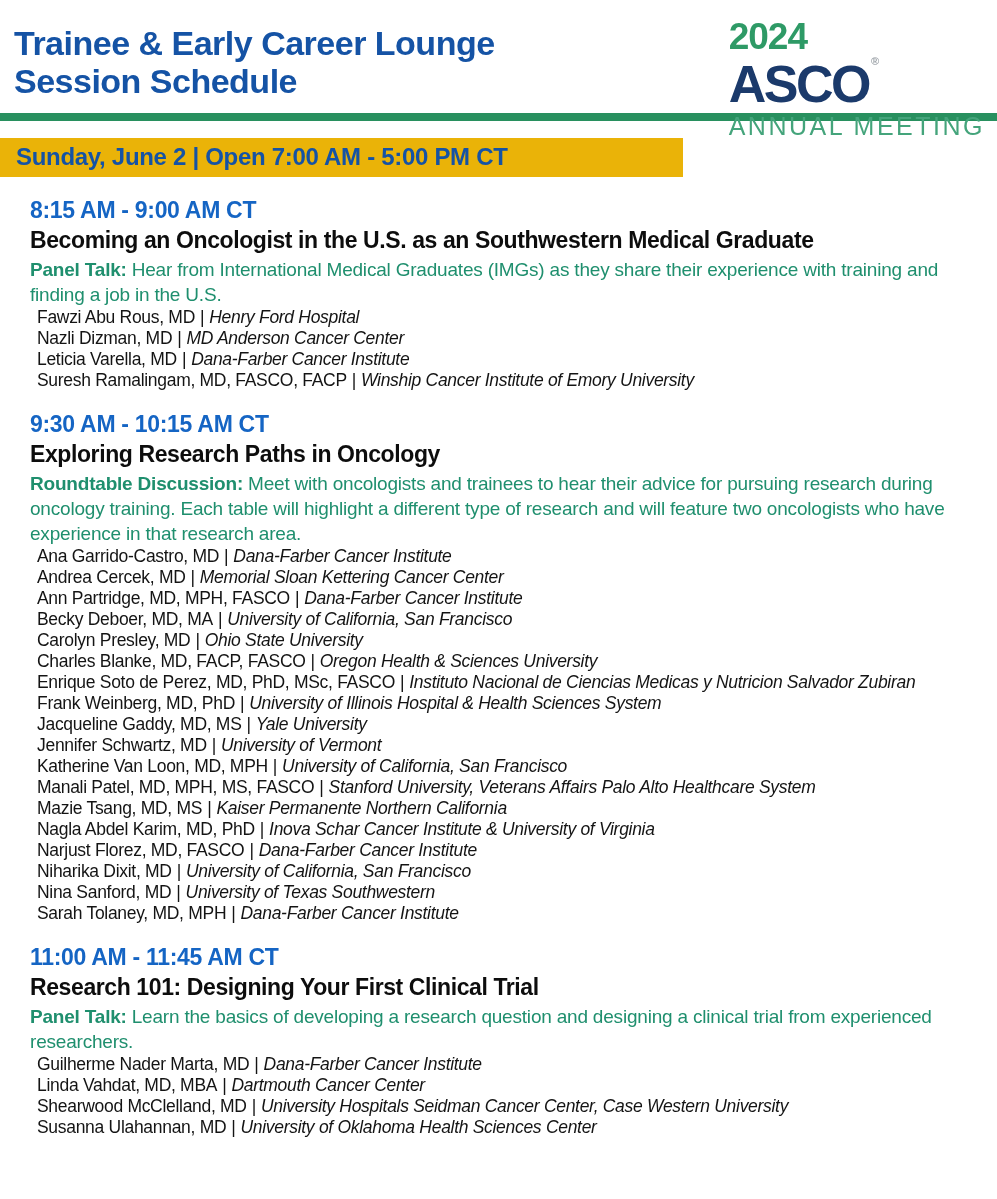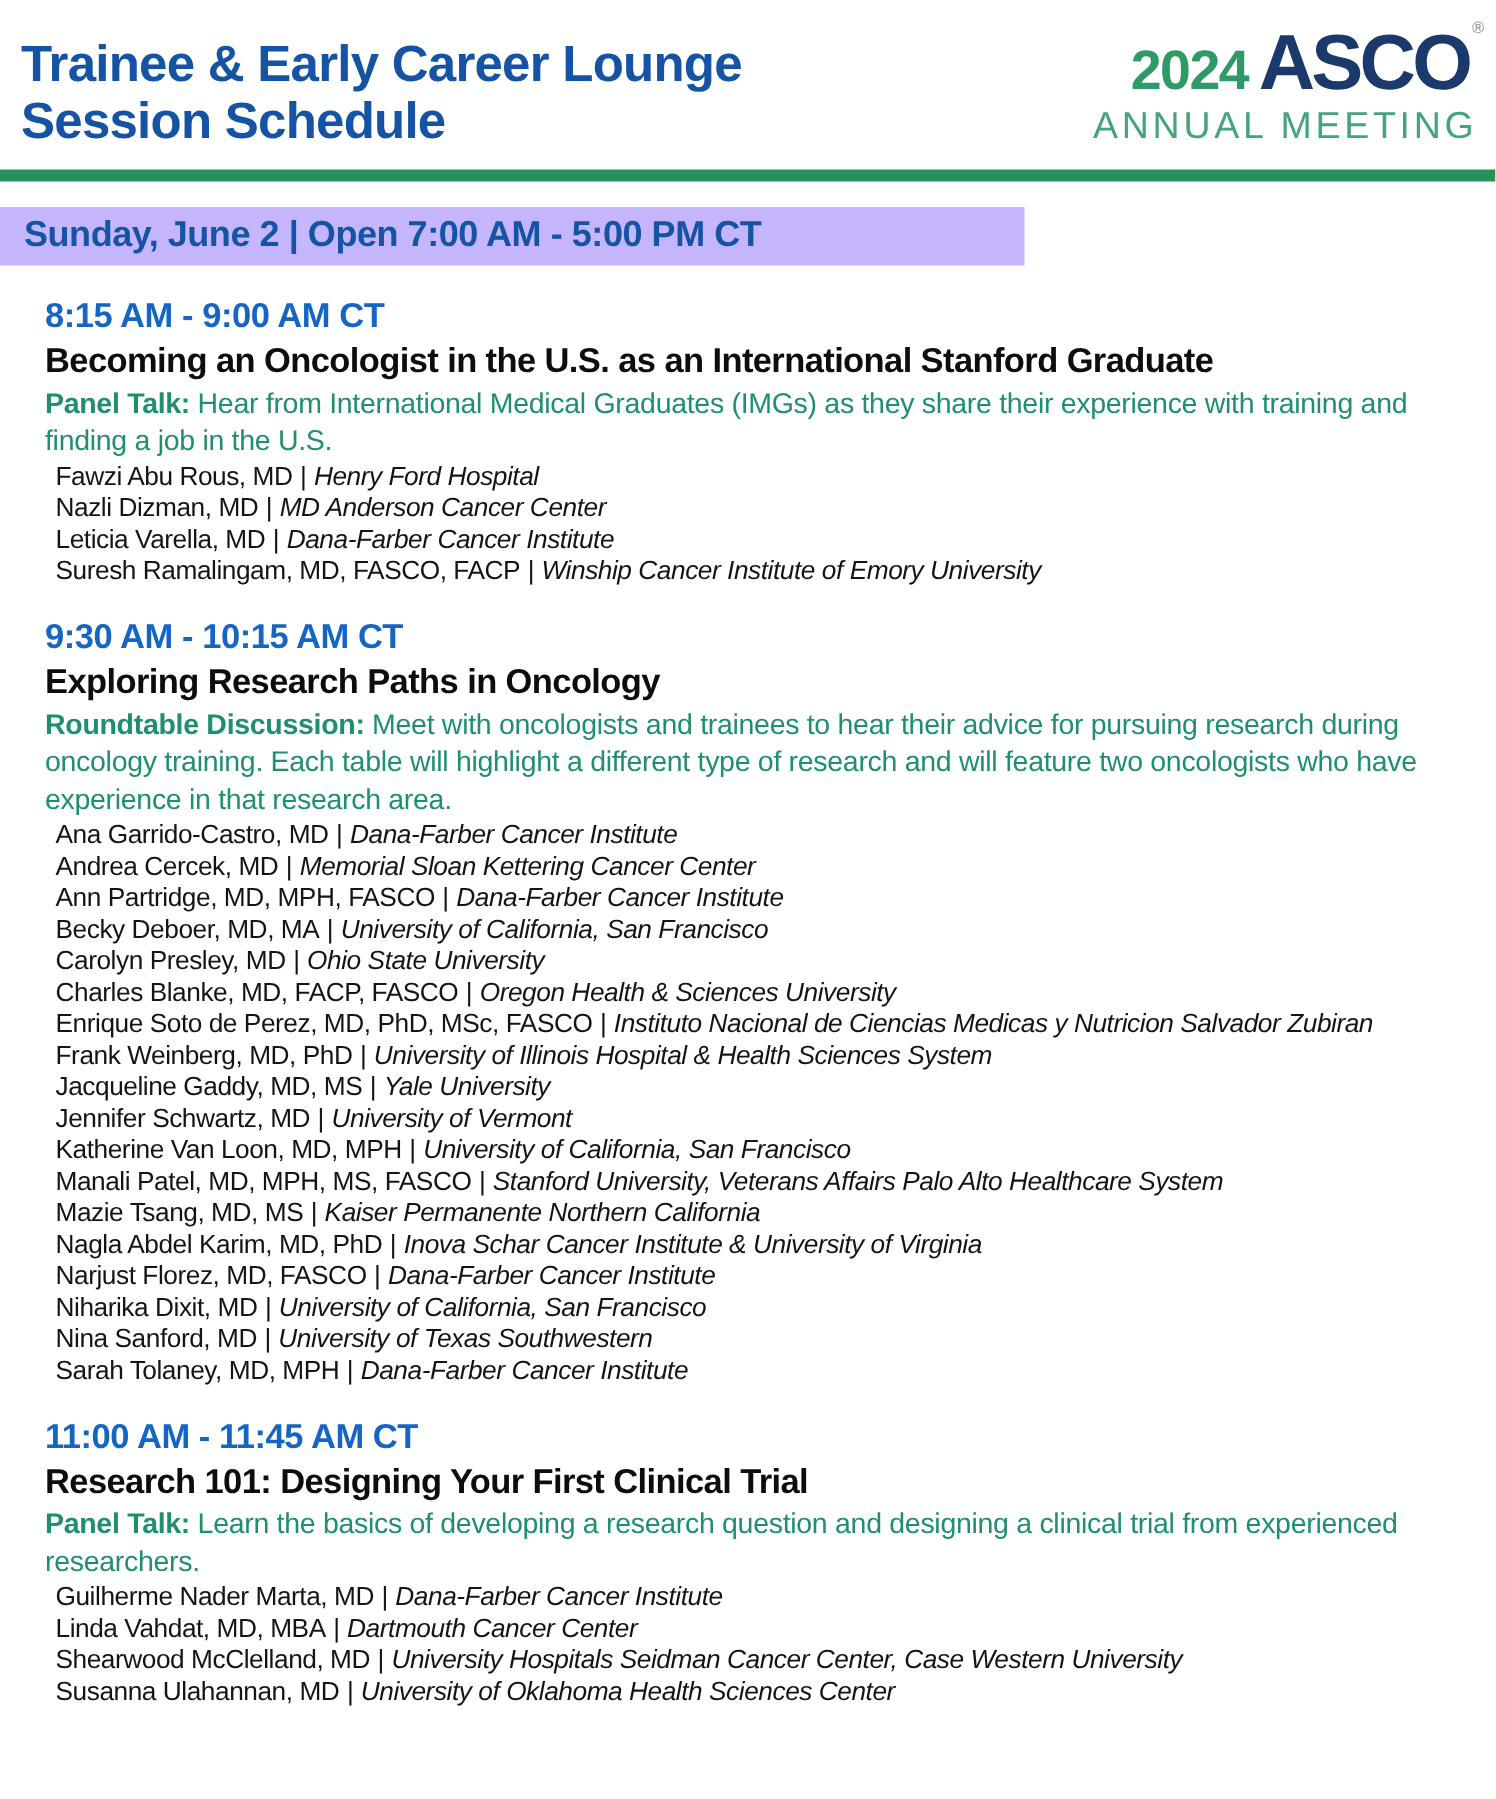--- a/index.html
+++ b/index.html
@@ -28,20 +28,21 @@
   .logo {
     position: absolute;
     top: 16px;
     right: 12px;
     text-align: right;
   }
   .logo-row1 {
     display: flex;
     align-items: baseline;
     justify-content: flex-end;
+    flex-direction: column;
   }
   .logo-year {
     color: #2e9a66;
     font-size: 37px;
     font-weight: bold;
     letter-spacing: -1px;
     margin-right: 7px;
   }
   .logo-asco {
     color: #1b3a6b;
@@ -70,21 +71,21 @@
   .green-rule {
     height: 8px;
     width: 100%;
     background: #28905f;
   }
 
   
   .day-banner {
     margin-top: 17px;
     width: 683px;
-    background: #c4b5fd;
+    background: #eab308;
     color: #1553a5;
     font-weight: bold;
     font-size: 24px;
     letter-spacing: -0.3px;
     padding: 5px 10px 6px 16px;
     white-space: nowrap;
   }
 
   
   .schedule { padding: 0 30px 30px 30px; }
@@ -144,21 +145,21 @@
   </div>
 </header>
 
 <div class="green-rule"></div>
 
 <div class="day-banner">Sunday, June 2 | Open 7:00 AM - 5:00 PM CT</div>
 
 <main class="schedule">
   <section class="session">
     <h2 class="session-time">8:15 AM - 9:00 AM CT</h2>
-    <h3 class="session-title">Becoming an Oncologist in the U.S. as an International Stanford Graduate</h3>
+    <h3 class="session-title">Becoming an Oncologist in the U.S. as an Southwestern Medical Graduate</h3>
     <p class="session-desc">
       <span class="fmt-label">Panel Talk:</span><span>Hear from International Medical Graduates (IMGs) as they share their experience with training and finding a job in the U.S.</span>
     </p>
     <ul class="speaker-list">
   <li class="speaker-row">
     <span>Fawzi Abu Rous, MD</span><span class="speaker-sep">|</span><span class="speaker-affil">Henry Ford Hospital</span>
   </li>
 
   <li class="speaker-row">
     <span>Nazli Dizman, MD</span><span class="speaker-sep">|</span><span class="speaker-affil">MD Anderson Cancer Center</span>

